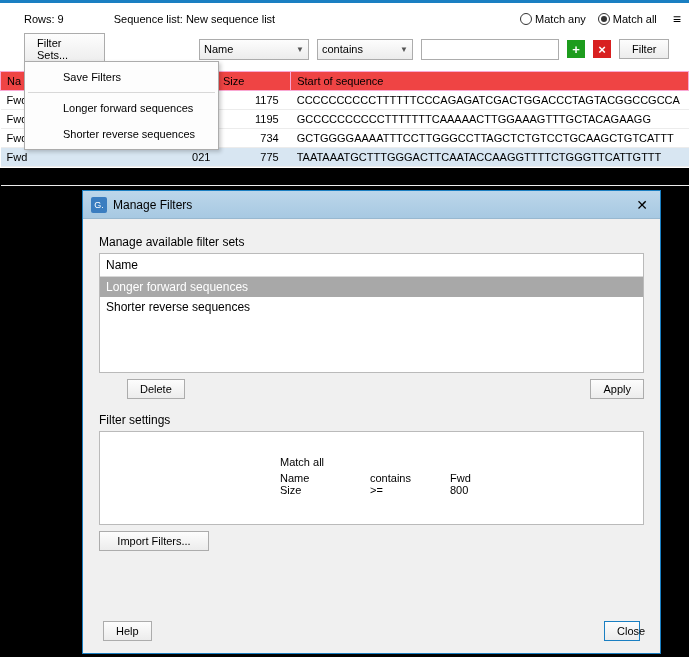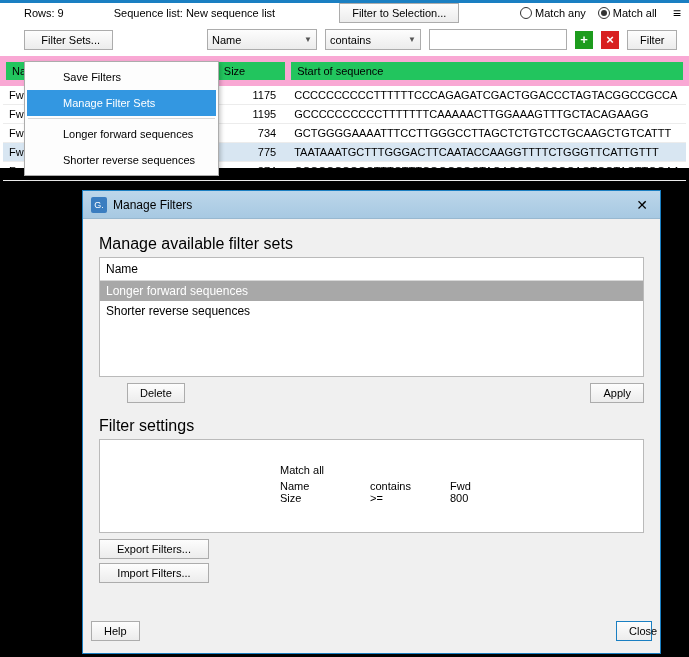--- a/index.html
+++ b/index.html
@@ -1,40 +1,40 @@
 <!DOCTYPE html>
 <html><head>
   <meta charset="utf-8">
   <style>
     * { box-sizing: border-box; margin: 0; padding: 0; font-family: Arial, sans-serif; font-size: 11px; }
     body { background: #000; width: 689px; height: 657px; position: relative; overflow: hidden; }
     
     .top-panel { background: #fff; width: 689px; height: 168px; position: absolute; top: 0; left: 0; border-top: 3px solid #1a7fc2; }
     
-    .toolbar { display: flex; align-items: center; padding: 0 8px 4px 24px; gap: 8px; }
+    .toolbar { display: flex; align-items: center; padding: 8px 8px 4px 24px; gap: 8px; }
     .toolbar-row2 { display: flex; align-items: center; padding: 2px 8px 4px 24px; gap: 8px; }
     
     .label { color: #000; }
     .btn { background: linear-gradient(#fdfdfd,#ececec); border: 1px solid #acacac; padding: 3px 12px; cursor: pointer; font-size: 11px; }
     .select { background: linear-gradient(#fdfdfd,#ececec); border: 1px solid #acacac; padding: 2px 4px; height: 21px; display: flex; align-items: center; justify-content: space-between; }
     .select-arrow { font-size: 8px; color: #555; margin-left: 4px; }
     .input { background: #fff; border: 1px solid #acacac; height: 21px; padding: 2px 4px; }
     
     .radio-group { display: flex; align-items: center; gap: 12px; margin-left: auto; }
     .radio-item { display: flex; align-items: center; gap: 3px; }
     .radio { width: 12px; height: 12px; border: 1px solid #333; border-radius: 50%; display: flex; align-items: center; justify-content: center; }
     .radio.checked::after { content: ''; width: 6px; height: 6px; background: #333; border-radius: 50%; }
     .equiv { font-size: 14px; color: #000; margin-left: 4px; }
     
     .icon-btn { width: 18px; height: 18px; display: flex; align-items: center; justify-content: center; color: #fff; font-weight: bold; font-size: 13px; }
     .icon-add { background: #1d9c1d; }
     .icon-remove { background: #d82020; }
     
     .table { width: 100%; border-collapse: collapse; margin-top: 2px; }
-    .table th { text-align: left; padding: 3px 6px; background: #22c55e; border: 6px solid #f9a8d4; font-weight: normal; }
+    .table th { text-align: left; padding: 3px 6px; background: #ef4444; border: 1px solid #f9a8d4; font-weight: normal; }
     .table td { padding: 3px 6px; border-bottom: 1px solid #ececec; white-space: nowrap; overflow: hidden; }
     .table td.num { text-align: right; padding-right: 12px; }
     .table tr.sel td { background: #d8e6f2; }
     
     .dropdown-menu { position: absolute; top: 58px; left: 24px; width: 195px; background: #fdfdfd; border: 1px solid #acacac; box-shadow: 2px 2px 4px rgba(0,0,0,0.2); z-index: 10; padding: 2px; }
     .menu-item { padding: 7px 10px 7px 36px; cursor: pointer; }
     .menu-item.highlight { background: #3397e1; color: #fff; }
     .menu-sep { height: 1px; background: #d8d8d8; margin: 2px 1px; }
     
     .dialog { position: absolute; top: 190px; left: 82px; width: 579px; height: 464px; background: #f0f0f0; border: 1px solid #1a7fc2; display: flex; flex-direction: column; }
@@ -50,50 +50,49 @@
     .listbox-item.sel { background: #a8a8a8; color: #fff; }
     
     .row-btns { display: flex; margin-top: 6px; margin-left: 28px; }
     .row-btns .spacer { flex: 1; }
     
     .settings-box { background: #fff; border: 1px solid #bababa; margin-top: 4px; padding: 24px 0 28px 180px; display: flex; flex-direction: column; gap: 4px; font-size: 12px; }
     .settings-row { display: flex; }
     .settings-row span:nth-child(1){ width:90px; }
     .settings-row span:nth-child(2){ width:80px; }
     
-    .dialog-footer { display: flex; padding: 12px 8px; gap: 21px; }
+    .dialog-footer { display: flex; padding: 12px 20px; gap: 21px; }
     .dialog-footer .spacer { flex: 1; }
     .btn.primary { border: 1px solid #1a7fc2; }
 
-    .section-label { font-size:16px; margin-top: 4px; }
+    .section-label { font-size:12px; margin-top: 4px; }
   </style>
 </head>
 <body>
 
 <div class="top-panel">
   <div class="toolbar">
     <span class="label">Rows: 9</span>
     <span style="width:34px"></span>
     <span class="label">Sequence list: New sequence list</span>
     <span style="width:48px"></span>
-    <button class="btn">Filter to Selection...</button>
     <div class="radio-group">
       <div class="radio-item">
         <span class="radio"></span>
         <span>Match any</span>
       </div>
       <div class="radio-item">
         <span class="radio checked"></span>
         <span>Match all</span>
       </div>
       <span class="equiv">≡</span>
     </div>
   </div>
   <div class="toolbar-row2">
-    <button class="btn" style="width:89px;text-align:right">Filter Sets...</button>
+    <button class="btn" style="width:81px;text-align:left">Filter Sets...</button>
     <span style="width:78px"></span>
     <div class="select" style="width:110px">
       <span>Name</span>
       <span class="select-arrow">▼</span>
     </div>
     <div class="select" style="width:96px">
       <span>contains</span>
       <span class="select-arrow">▼</span>
     </div>
     <input class="input" style="width: 138px;" value="">
@@ -140,21 +139,20 @@
           <td>Fwd</td>
           <td style="text-align:right">021</td>
           <td class="num">874</td>
           <td>CCCCCCCCCCTTTCTTTCGGCCGCTAGACCGGGCGCAGTCGTACTTGGAA</td>
         </tr>
       </tbody>
   </table>
 
   <div class="dropdown-menu">
     <div class="menu-item">Save Filters</div>
-    <div class="menu-item highlight">Manage Filter Sets</div>
     <div class="menu-sep"></div>
     <div class="menu-item">Longer forward sequences</div>
     <div class="menu-item">Shorter reverse sequences</div>
   </div>
 </div>
 
 <div class="dialog">
   <div class="dialog-titlebar">
     <div class="dialog-icon">G.</div>
     <div class="dialog-title">Manage Filters</div>
@@ -186,21 +184,20 @@
             <span>Fwd</span>
           </div>
           <div class="settings-row">
             <span>Size</span>
             <span>&gt;=</span>
             <span>800</span>
           </div>
         </div>
     </div>
     <div style="margin-top:6px; display:flex; flex-direction:column; gap:4px; width:110px">
-      <button class="btn">Export Filters...</button>
       <button class="btn">Import Filters...</button>
     </div>
   </div>
   <div class="dialog-footer">
     <button class="btn">Help</button>
     <div class="spacer"></div>
     <button class="btn primary" style="width:36px">Close</button>
   </div>
 </div>
 

